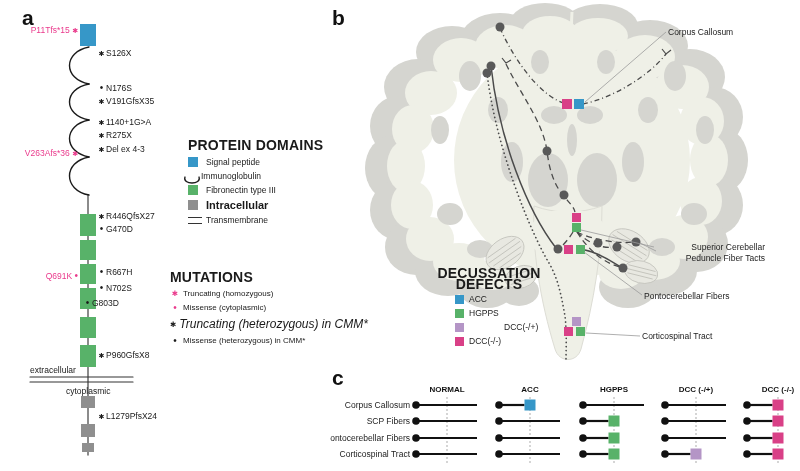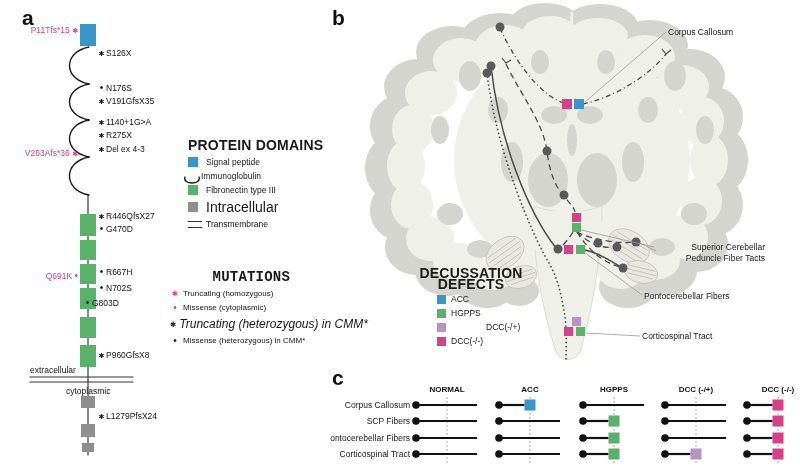--- a/index.html
+++ b/index.html
@@ -251,52 +251,52 @@
               <path d="M2,2 C-1,10 19,10 16,2" stroke="#1a1a1a" stroke-width="1.3" fill="none" stroke-linecap="round"></path>
             </svg></div>
           <span style="font-size: 8.5px;">Immunoglobulin</span>
         </div>
         <div class="legend-row">
           <div style="width: 10px; height: 10px; background: rgb(88, 178, 105); margin-right: 8px; flex: 0 0 auto;"></div>
           <span style="font-size: 8.5px;">Fibronectin type III</span>
         </div>
         <div class="legend-row">
           <div style="width: 10px; height: 10px; background: rgb(143, 143, 143); margin-right: 8px; flex: 0 0 auto;"></div>
-          <span style="font-size: 14px;">Intracellular</span>
+          <span style="font-size: 11px; font-weight: bold;">Intracellular</span>
         </div>
         <div class="legend-row">
           <div style="width: 14px; height: 5px; border-top: 1.5px solid rgb(51, 51, 51); border-bottom: 1.5px solid rgb(51, 51, 51); margin-right: 4px; flex: 0 0 auto;"></div>
           <span style="font-size: 8.5px;">Transmembrane</span>
         </div>
       </div>
   </div>
 
   <div style="position:absolute;left:170px;top:269px;width:170px;">
-    <div class="legend-title" style="width:120px;text-align:right;font-family:Liberation Mono, monospace;">MUTATIONS</div>
+    <div class="legend-title" style="width:120px;text-align:left;">MUTATIONS</div>
     <div id="mutations-legend-items">
         <div class="legend-row">
           <span style="width: 10px; text-align: center; color: rgb(234, 58, 140); font-size: 7.5px; margin-right: 3px;">✱</span>
           <span style="font-size: 8px; white-space: nowrap;">Truncating (homozygous)</span>
         </div>
         <div class="legend-row">
           <span style="width: 10px; text-align: center; color: rgb(234, 58, 140); font-size: 10px; margin-right: 3px;">•</span>
           <span style="font-size: 8px; white-space: nowrap;">Missense (cytoplasmic)</span>
         </div>
         <div class="legend-row">
           <span style="width: 10px; text-align: center; color: rgb(26, 26, 26); font-size: 7.5px; margin-right: 3px;">✱</span>
           <span style="font-size: 12px; white-space: nowrap; font-style: italic;">Truncating (heterozygous) in CMM*</span>
         </div>
         <div class="legend-row">
           <span style="width: 10px; text-align: center; color: rgb(26, 26, 26); font-size: 10px; margin-right: 3px;">•</span>
           <span style="font-size: 8px; white-space: nowrap; text-align: center;">Missense (heterozygous) in CMM*</span>
         </div>
       </div>
   </div>
 
-  <div style="position:absolute;left:412px;top:268px;width:118px;">
+  <div style="position:absolute;left:430px;top:268px;width:118px;">
     <div class="legend-title" style="text-align:center;line-height:11px;">
       <span style="display:block;">DECUSSATION</span>
       <span style="display:block;">DEFECTS</span>
     </div>
     <div id="decussation-legend-items" style="margin-left:25px;">
         <div class="legend-row">
           <div style="width: 9px; height: 9px; background: rgb(54, 151, 200); margin-right: 5px; flex: 0 0 auto;"></div>
           <span style="font-size: 8.5px;">ACC</span>
         </div>
         <div class="legend-row">

